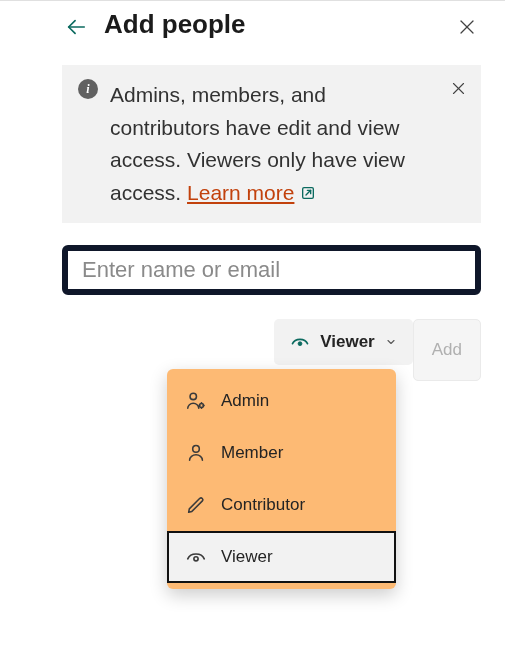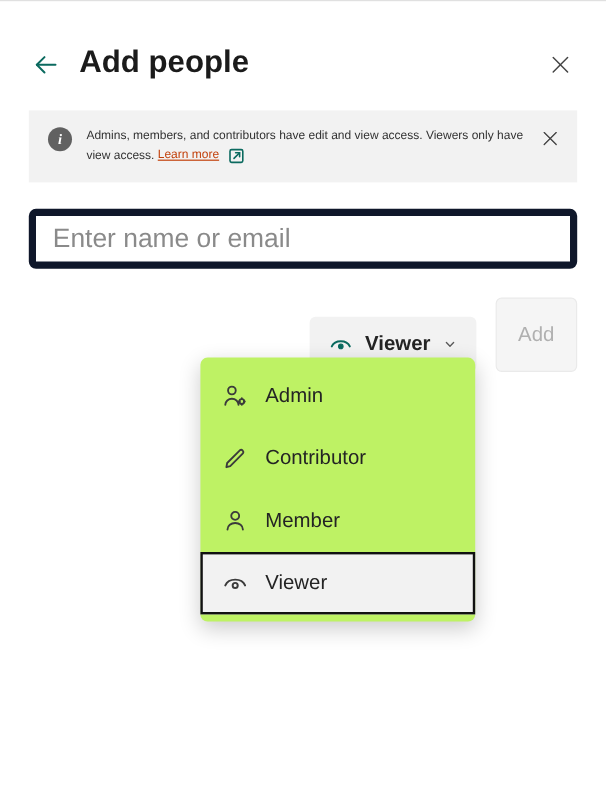--- a/index.html
+++ b/index.html
@@ -6,21 +6,22 @@
     body {
       font-family: "Segoe UI", -apple-system, BlinkMacSystemFont, sans-serif;
       width: 505px;
       height: 655px;
       background: #ffffff;
       color: #242424;
       position: relative;
       border-top: 1px solid #e0e0e0;
     }
     .panel {
-      padding: 35px 24px;
+      padding: 8px 24px;
+      margin-left: 38px;
     }
     .header {
       display: flex;
       align-items: flex-start;
       gap: 14px;
       position: relative;
       margin-bottom: 24px;
     }
     .back-btn {
       flex-shrink: 0;
@@ -80,21 +81,21 @@
       display: flex;
       align-items: center;
       justify-content: center;
       font-size: 12px;
       font-weight: 600;
       font-style: italic;
       font-family: Georgia, serif;
     }
     .info-text {
       flex: 1;
-      font-size: 10px;
+      font-size: 21px;
       line-height: 1.55;
       color: #323232;
       padding-right: 28px;
     }
     .learn-link {
       color: #c2410c;
       text-decoration: underline;
       cursor: pointer;
       display: inline-flex;
       align-items: center;
@@ -120,24 +121,22 @@
       border-radius: 6px;
       padding: 0 14px;
       font-size: 22px;
       color: #333;
       outline: none;
     }
     .name-input::placeholder { color: #8a8a8a; }
     .row {
       display: flex;
       justify-content: flex-end;
-      gap: 16px;
       margin-top: 24px;
       position: relative;
-      align-items: flex-end;
     }
     .role-btn {
       height: 46px;
       padding: 0 16px;
       background: #f2f2f2;
       border: none;
       border-radius: 5px;
       display: flex;
       align-items: center;
       gap: 10px;
@@ -157,21 +156,21 @@
       font-size: 17px;
       font-weight: 400;
       color: #b0b0b0;
       cursor: default;
     }
     .dropdown {
       position: absolute;
       top: 50px;
       right: 85px;
       width: 229px;
-      background: #bef264;
+      background: #fdba74;
       border-radius: 6px;
       box-shadow: 0 6px 18px rgba(0,0,0,0.20);
       padding: 6px 0;
       z-index: 10;
     }
     .menu-item {
       display: flex;
       align-items: center;
       gap: 14px;
       padding: 15px 18px;
@@ -269,33 +268,33 @@
               <line x1="18" y1="19.2" x2="18" y2="20"></line>
               <line x1="15.3" y1="17" x2="16.1" y2="17"></line>
               <line x1="19.9" y1="17" x2="20.7" y2="17"></line>
             </svg>
         </span>
         <span>Admin</span>
       </div>
       <div class="menu-item">
         <span class="mi-icon">
           <svg width="22" height="22" viewBox="0 0 24 24" fill="none" stroke="currentColor" stroke-width="1.7" stroke-linecap="round" stroke-linejoin="round">
-              <path d="M4 20l3.5-1L19 7.5a2 2 0 0 0-2.8-2.8L4.7 16.2 4 20z"></path>
-            </svg>
-        </span>
-        <span>Contributor</span>
-      </div>
-      <div class="menu-item">
-        <span class="mi-icon">
-          <svg width="22" height="22" viewBox="0 0 24 24" fill="none" stroke="currentColor" stroke-width="1.7" stroke-linecap="round" stroke-linejoin="round">
               <circle cx="12" cy="7.5" r="3.6"></circle>
               <path d="M5 20c0-3.6 3.2-6 7-6s7 2.4 7 6"></path>
             </svg>
         </span>
         <span>Member</span>
+      </div>
+      <div class="menu-item">
+        <span class="mi-icon">
+          <svg width="22" height="22" viewBox="0 0 24 24" fill="none" stroke="currentColor" stroke-width="1.7" stroke-linecap="round" stroke-linejoin="round">
+              <path d="M4 20l3.5-1L19 7.5a2 2 0 0 0-2.8-2.8L4.7 16.2 4 20z"></path>
+            </svg>
+        </span>
+        <span>Contributor</span>
       </div>
       <div class="menu-item selected">
         <span class="mi-icon">
           <svg width="22" height="22" viewBox="0 0 24 24" fill="none" stroke="currentColor">
               <path d="M3 14 C6 7 18 7 21 14" stroke-width="1.8" stroke-linecap="round"></path>
               <circle cx="12" cy="14" r="2.3" stroke-width="1.8"></circle>
             </svg>
         </span>
         <span>Viewer</span>
       </div>

